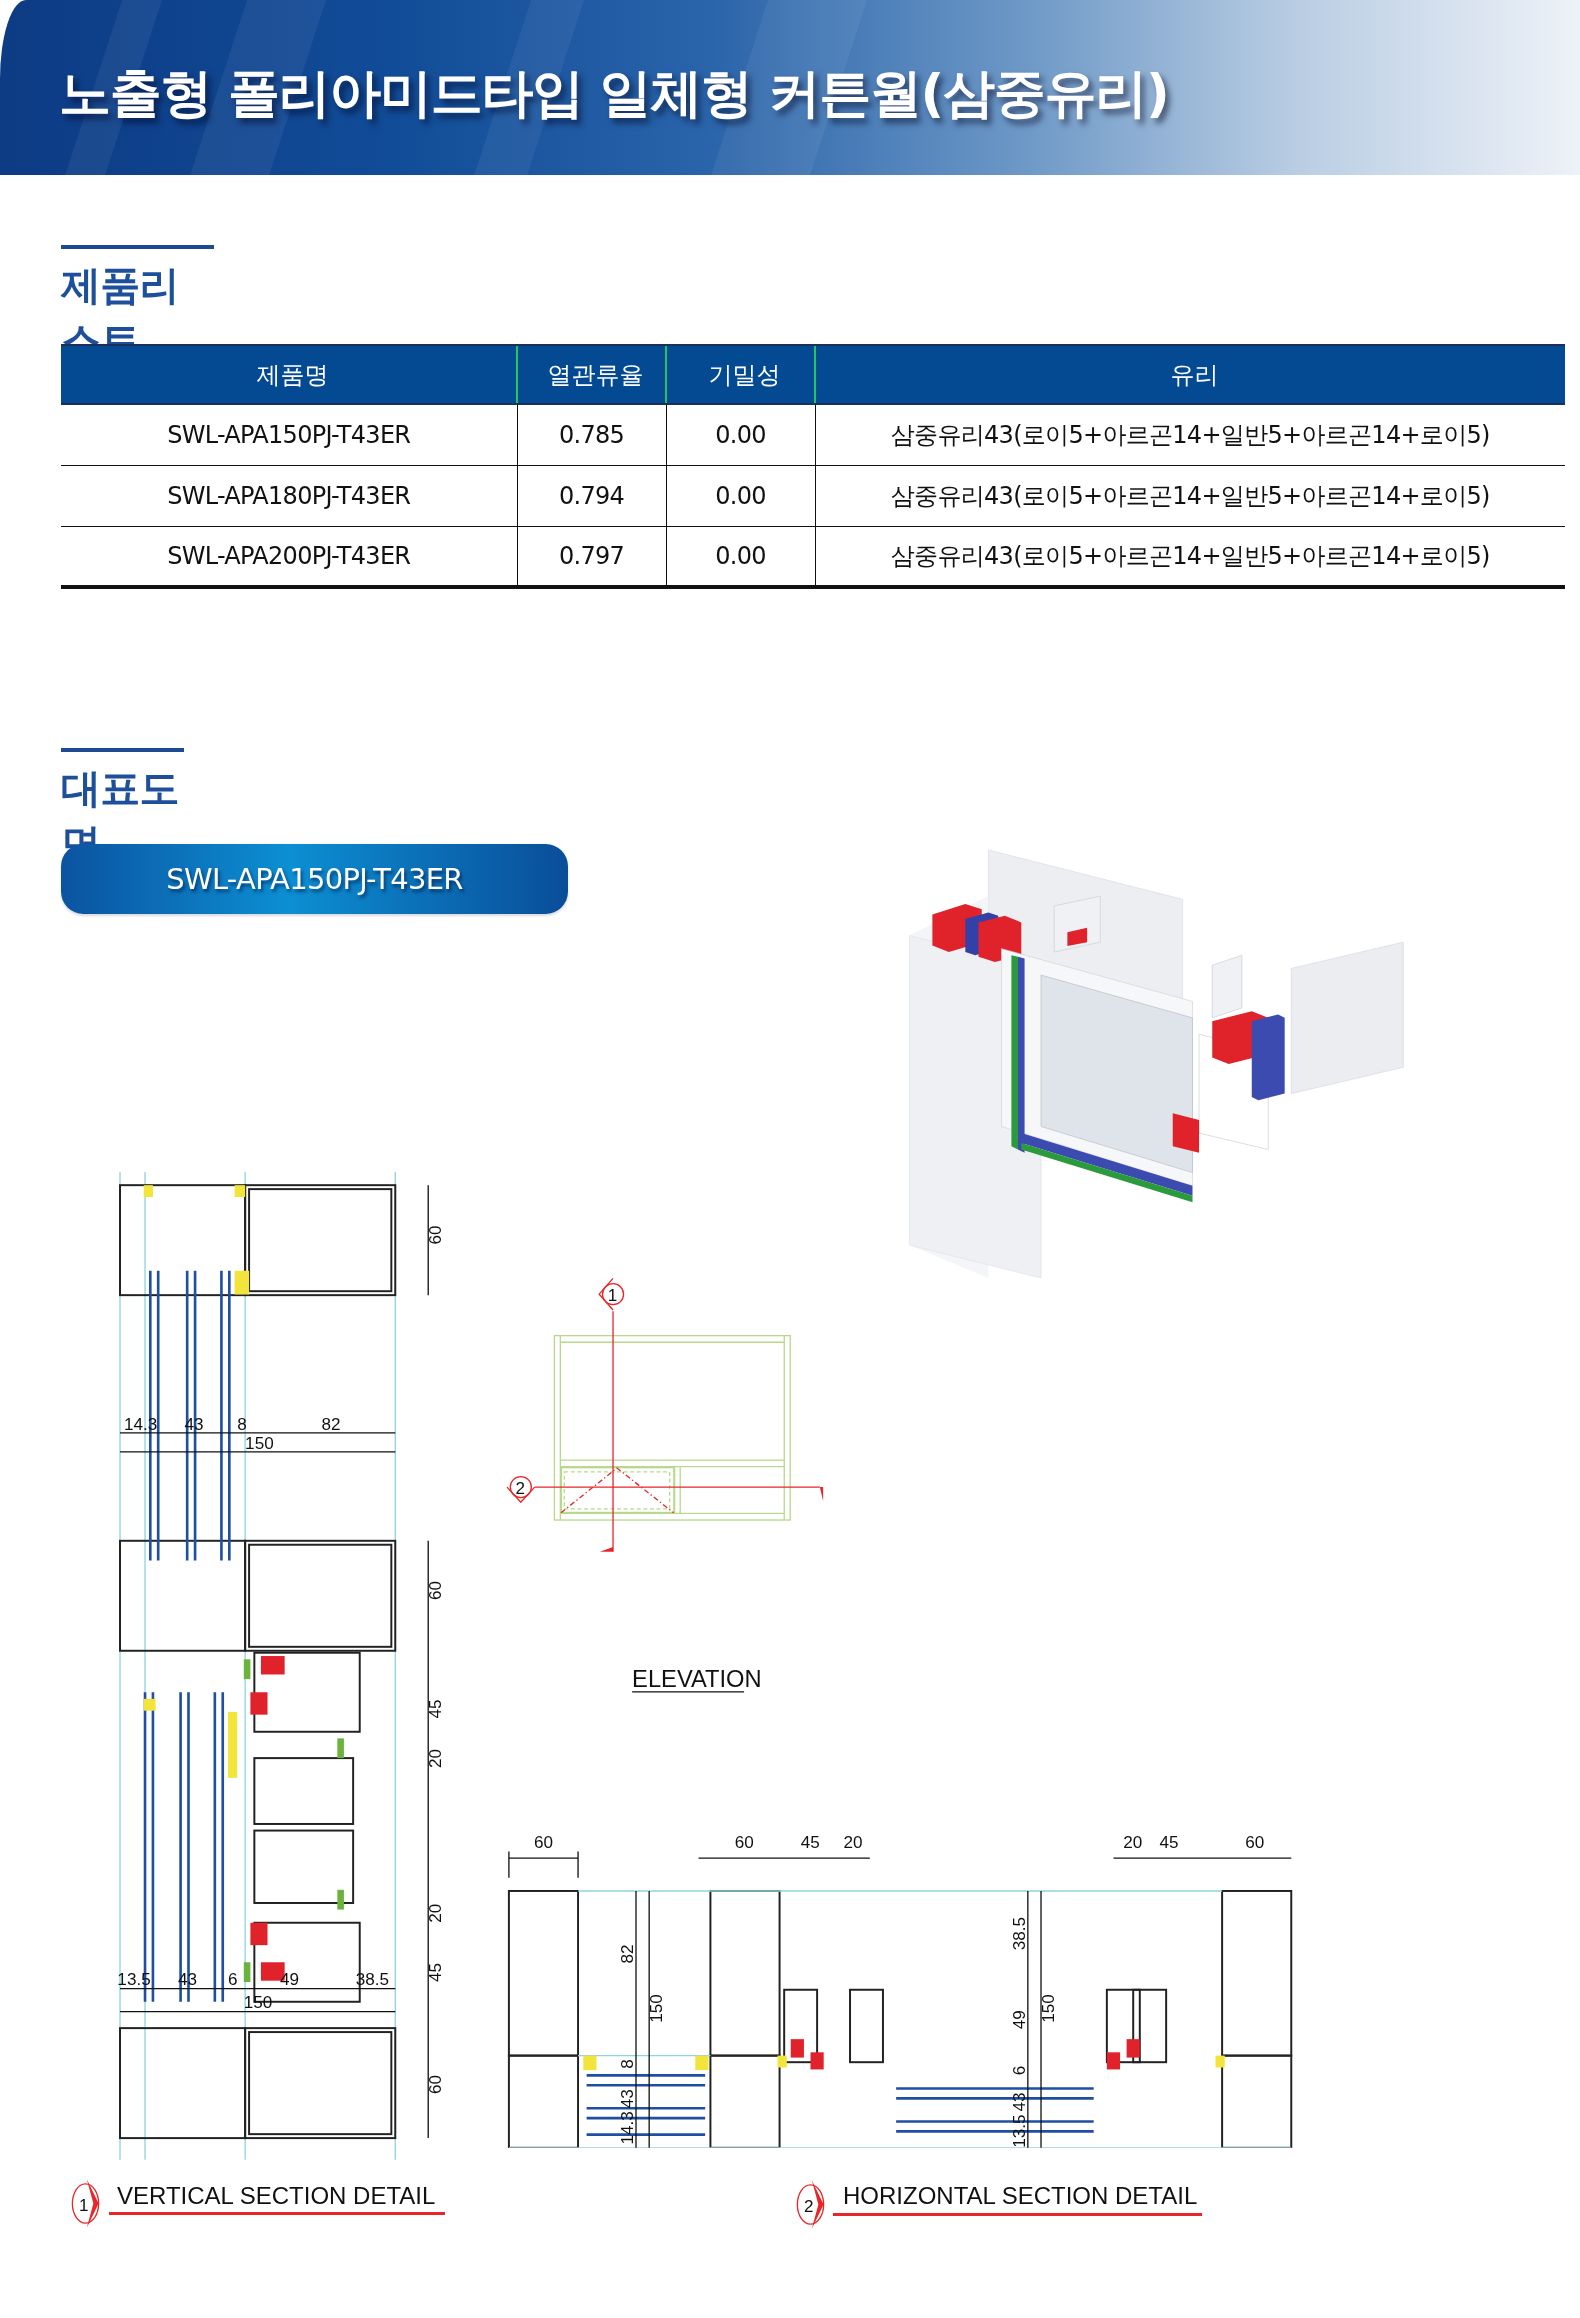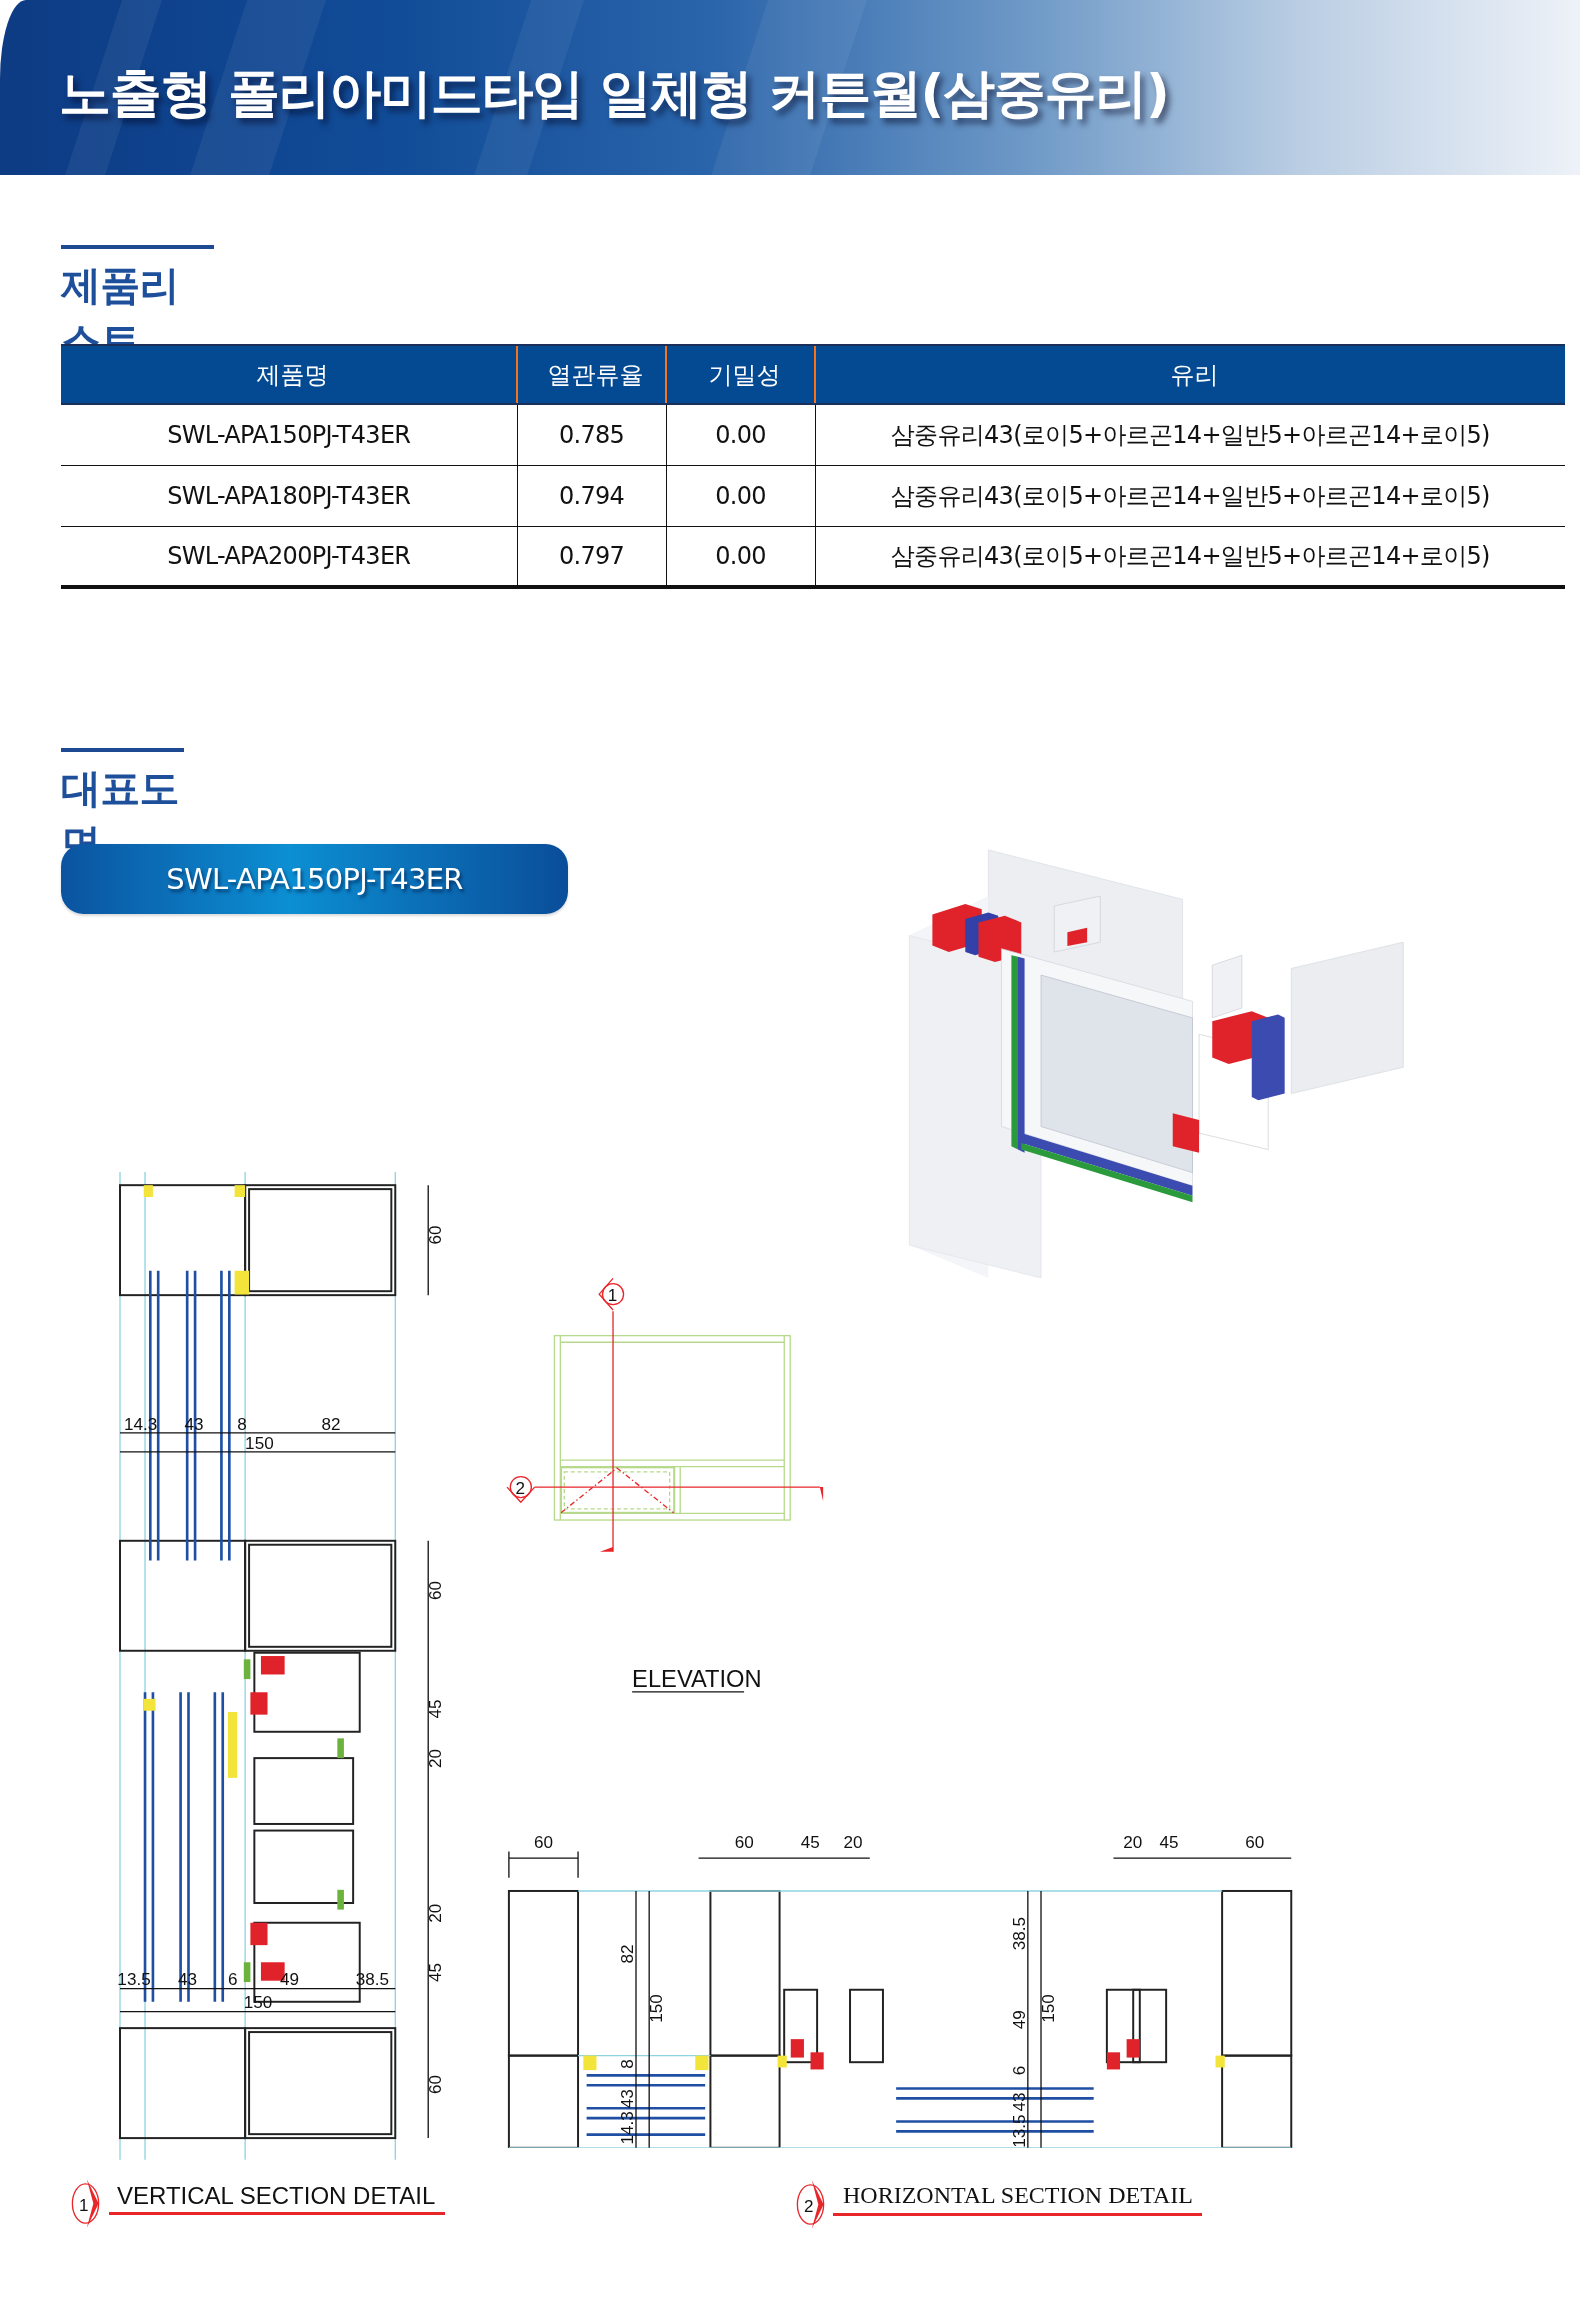--- a/index.html
+++ b/index.html
@@ -14,21 +14,21 @@
     letter-spacing: -1.3px; text-shadow: 4px 5.3px 6.6px rgba(0,0,30,0.55); white-space: nowrap; }
 
   
   .section-head { position: absolute; left: 61px; width: 153px; }
   .section-head .rule { height: 4px; background: #1e4a94; width: 153px; }
   .section-head .txt { font-size: 40px; font-weight: bold; color: #1d4f9a; padding: 9.2px 0 10.5px 0; letter-spacing: -0.7px; }
 
   
   .spec-table { position: absolute; left: 61px; top: 344px; width: 1504px; border-collapse: collapse; }
   .spec-table th { background: #034a93; color: #fff; font-weight: normal; font-size: 24px; height: 59px; border-top: 2.6px solid #1b2f5a; border-bottom: 2.6px solid #1b2f5a; padding-left: 8px; }
-  .spec-table th + th { border-left: 2px solid #f97316; }
+  .spec-table th + th { border-left: 2px solid #22c55e; }
   .spec-table td { font-size: 24px; height: 61px; text-align: center; color: #111; border-bottom: 1.3px solid #111; letter-spacing: -0.7px; }
   .spec-table td + td { border-left: 1.3px solid #111; }
   .spec-table tr:last-child td { border-bottom: 4px solid #111; }
   .col-name { width: 456px; } .col-u { width: 149px; } .col-air { width: 149px; }
 
   
   .model-pill { position: absolute; left: 61px; top: 844px; width: 507px; height: 70px; border-radius: 22.4px;
     background: linear-gradient(90deg, #0b53a0 0%, #0c8fd3 45%, #0a4d99 100%);
     color: #fff; font-size: 29px; display: flex; align-items: center; justify-content: center; letter-spacing: -0.7px;
     text-shadow: 2px 2.6px 3.3px rgba(0,0,40,0.5); box-shadow: 0 1.3px 2.6px rgba(0,0,0,0.15); }
@@ -312,15 +312,15 @@
   <text class="dim" x="30" y="56">1</text>
 </svg>
 <div class="label-text" style="left:117px;top:2182px;text-align:center;">VERTICAL SECTION DETAIL</div>
 <div style="position:absolute;left:109px;top:2212px;width:336px;height:3.3px;background:#e8262a;"></div>
 
 <svg class="drawing" style="left:784px;top:2175px;" width="53" height="59" viewBox="0 0 80 90">
   <ellipse cx="40" cy="45" rx="20" ry="30" fill="none" stroke="#e8262a" stroke-width="2"></ellipse>
   <polygon points="42,8 60,45 42,82 52,45" fill="#e8262a"></polygon>
   <text class="dim" x="30" y="56">2</text>
 </svg>
-<div class="label-text" style="left:843px;top:2182px;font-family:Liberation Serif, serif;">HORIZONTAL SECTION DETAIL</div>
+<div class="label-text" style="left:843px;top:2182px;">HORIZONTAL SECTION DETAIL</div>
 <div style="position:absolute;left:833px;top:2213px;width:369px;height:3.3px;background:#e8262a;"></div>
 
 
 </body></html>

